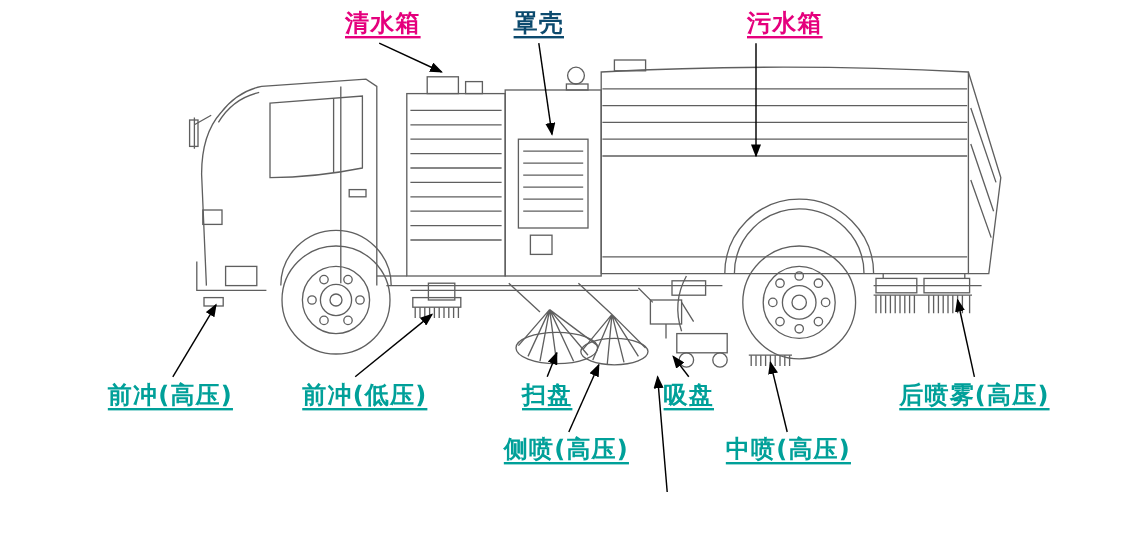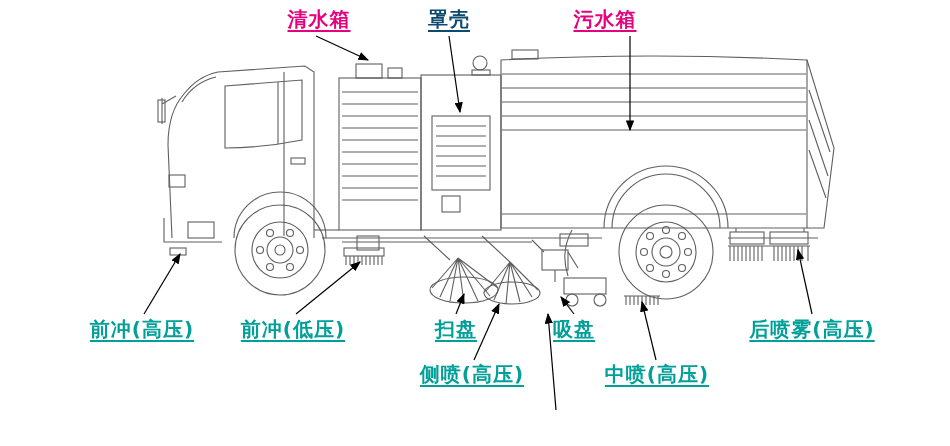--- a/index.html
+++ b/index.html
@@ -167,24 +167,24 @@
       <line x1="562" y1="314" x2="549" y2="297" marker-end="url(#arw)"></line>
       <line x1="800" y1="314" x2="786" y2="250" marker-end="url(#arw)"></line>
       <line x1="462" y1="360" x2="487" y2="304" marker-end="url(#arw)"></line>
       <line x1="644" y1="360" x2="630" y2="302" marker-end="url(#arw)"></line>
       <line x1="544" y1="410" x2="536" y2="314" marker-end="url(#arw)"></line>
     </g>
   </svg>
 
   <div class="lbl magenta" style="left:307px;top:8px;">清水箱</div>
   <div class="lbl red" style="left:437px;top:8px;">罩壳</div>
-  <div class="lbl magenta" style="left:593px;top:8px;">污水箱</div>
+  <div class="lbl magenta" style="left:642px;top:8px;">污水箱</div>
 
   <div class="lbl teal" style="left:130px;top:318px;text-decoration:underline;">前冲(高压)</div>
-  <div class="lbl teal" style="left:281px;top:318px;">前冲(低压)</div>
+  <div class="lbl teal" style="left:292px;top:318px;">前冲(低压)</div>
   <div class="lbl teal" style="left:444px;top:318px;">扫盘</div>
   <div class="lbl teal" style="left:562px;top:318px;">吸盘</div>
   <div class="lbl teal" style="left:460px;top:363px;">侧喷(高压)</div>
 
   <div class="lbl teal" style="left:800px;top:318px;">后喷雾(高压)</div>
   <div class="lbl teal" style="left:645px;top:363px;text-decoration:underline;">中喷(高压)</div>
 
 </div>
 
 </body></html>

